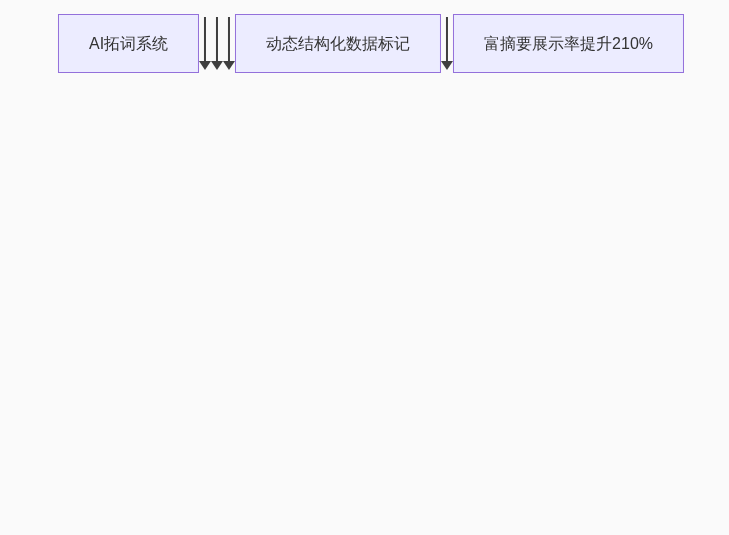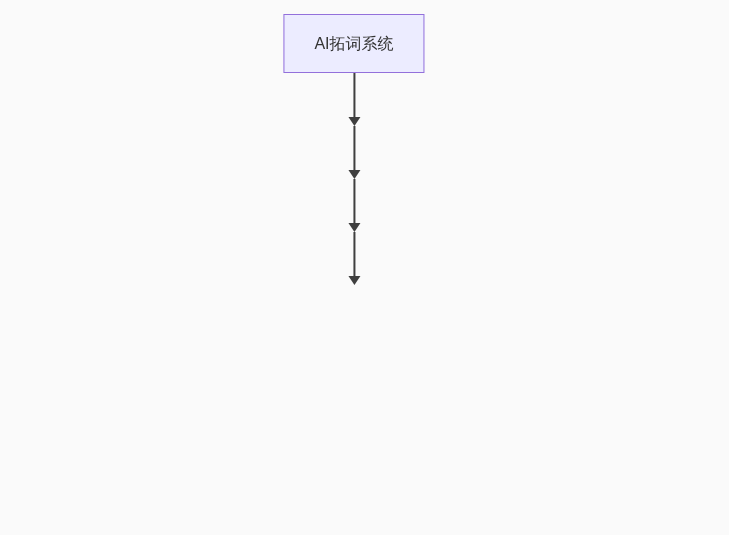--- a/index.html
+++ b/index.html
@@ -17,24 +17,24 @@
     position: relative;
     width: 729px;
     height: 535px;
     background: var(--canvas-bg);
     overflow: hidden;
   }
 
   .flowchart {
     position: absolute;
     top: 14px;
-    left: 354px;
+    left: 371px;
     transform: translateX(-50%);
     display: flex;
-    flex-direction: column;
+    flex-direction: row;
     align-items: center;
     justify-content: space-between;
   }
 
   .node {
     background: var(--node-fill);
     border: 1px solid var(--node-border);
     color: var(--text-color);
     font-size: 16px;
     line-height: 19px;
@@ -84,21 +84,27 @@
       <div class="edge-line"></div>
       <div class="edge-head"></div>
     </div>
 
 
     <div class="edge">
       <div class="edge-line"></div>
       <div class="edge-head"></div>
     </div>
 
+    <div class="node">
+      <span class="node-label">动态结构化数据标记</span>
+    </div>
 
     <div class="edge">
       <div class="edge-line"></div>
       <div class="edge-head"></div>
     </div>
 
+    <div class="node">
+      <span class="node-label">富摘要展示率提升210%</span>
+    </div>
 
   </div>
 </div>
 
 </body></html>

